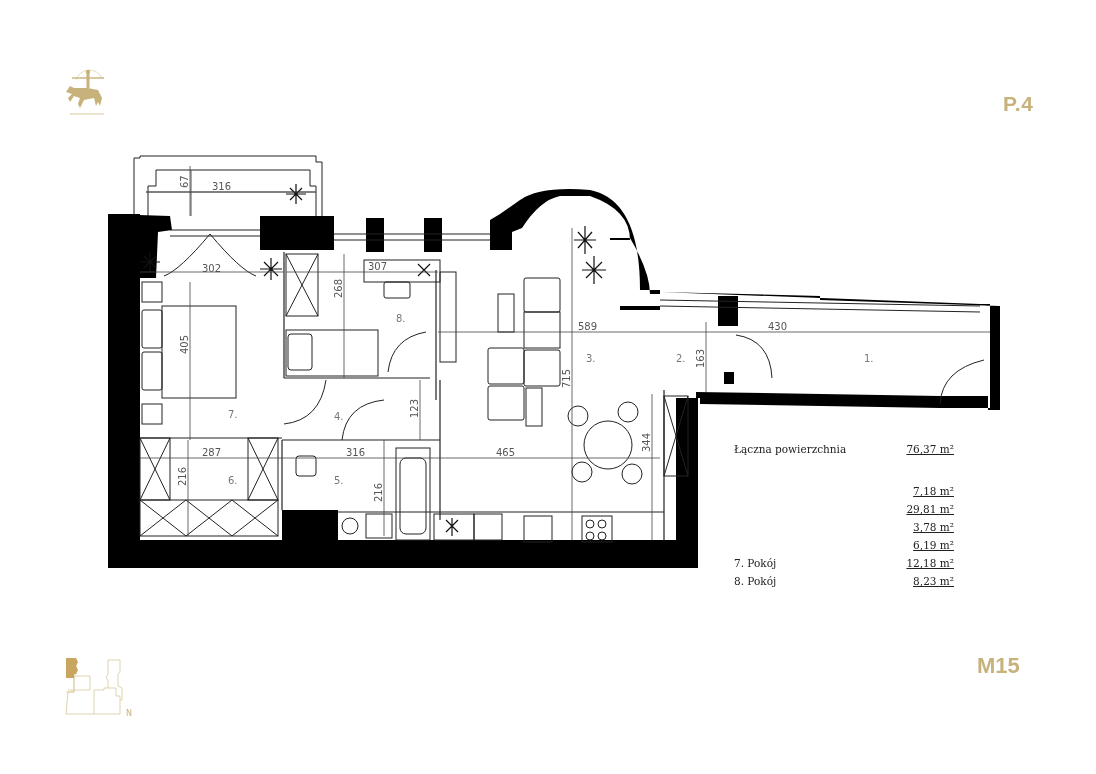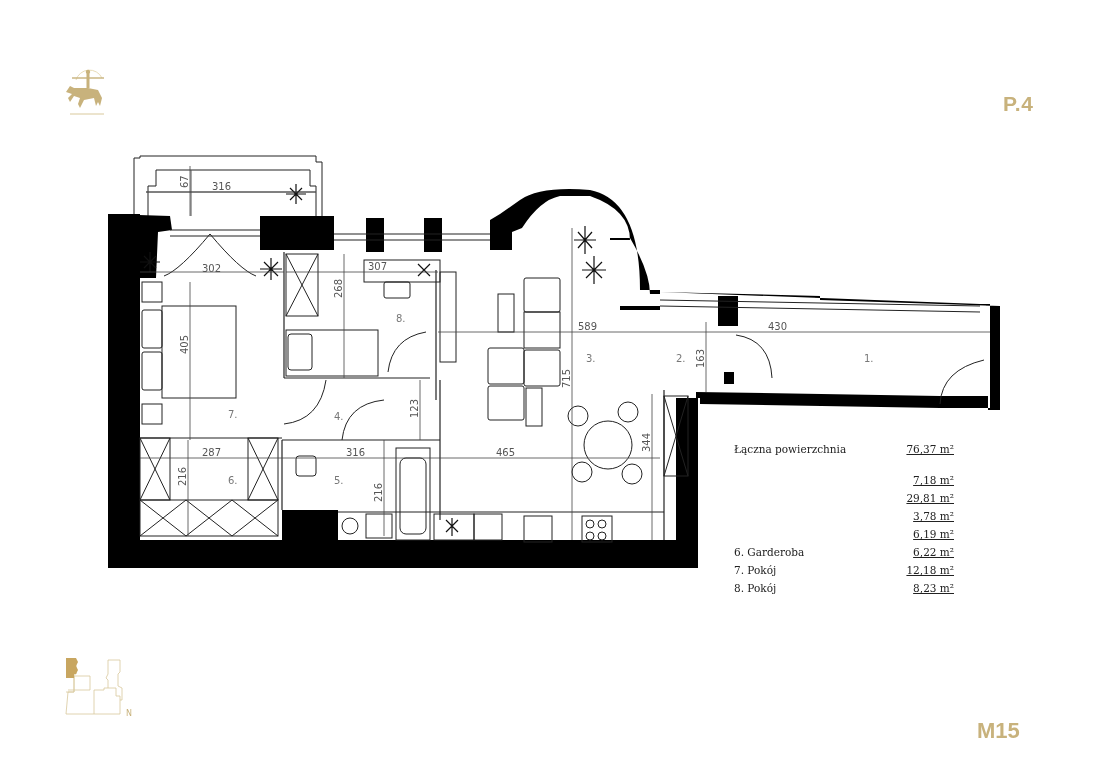--- a/index.html
+++ b/index.html
@@ -1,24 +1,24 @@
 <!DOCTYPE html>
 <html><head>
 <meta charset="utf-8">
 <style>
   html, body { margin:0; padding:0; background:#ffffff; }
   body { width:1096px; height:774px; position:relative; overflow:hidden; font-family:"DejaVu Sans", sans-serif; }
   #floor-label { position:absolute; left:1003px; top:60px; font-family:"Liberation Sans", sans-serif; font-weight:bold; font-size:21px; color:#c8b27c; letter-spacing:0.5px;margin-top:32px; }
-  #unit-label { position:absolute; left:977px; top:718px; font-family:"Liberation Sans", sans-serif; font-weight:bold; font-size:22px; color:#c8b27c; }
+  #unit-label { position:absolute; left:977px; top:653px; font-family:"Liberation Sans", sans-serif; font-weight:bold; font-size:22px; color:#c8b27c; }
   #logo { position:absolute; left:58px; top:58px; width:56px; height:60px; }
   #keyplan { position:absolute; left:60px; top:652px; width:80px; height:70px; }
   #plan { position:absolute; left:0; top:0; }
   #legend { position:absolute; left:734px; top:440px; width:220px; font-family:"DejaVu Serif", serif; font-size:10.5px; color:#222; }
   .lg-row { display:flex; justify-content:space-between; height:18px; line-height:18px; }
-  .lg-total { margin-bottom:13px; }
+  .lg-total { margin-bottom:24px; }
   .lg-val { text-align:right;text-decoration:underline; }
   .dim { font-family:"DejaVu Sans", sans-serif; font-size:10px; fill:#555; }
   .rm { font-family:"DejaVu Sans", sans-serif; font-size:10px; fill:#777; }
 </style>
 </head>
 <body>
 
 <svg id="logo" viewBox="0 0 56 60">
   <path d="M18 22 A14 14 0 0 1 44 20" fill="none" stroke="#e8dcb8" stroke-width="1"></path>
   <line x1="14" y1="20" x2="46" y2="20" stroke="#c8b27c" stroke-width="1.4"></line>
@@ -208,24 +208,20 @@
     </div>
   <div class="lg-row">
       <span></span>
       <span class="lg-val">3,78 m²</span>
     </div>
   <div class="lg-row">
       <span></span>
       <span class="lg-val">6,19 m²</span>
     </div>
   <div class="lg-row">
-      <span>6. Garderoba</span>
-      <span class="lg-val">6,22 m²</span>
-    </div>
-  <div class="lg-row">
       <span>7. Pokój</span>
       <span class="lg-val">12,18 m²</span>
     </div>
   <div class="lg-row">
       <span>8. Pokój</span>
       <span class="lg-val">8,23 m²</span>
     </div>
 </div>
 
 <svg id="keyplan" viewBox="0 0 80 70">

